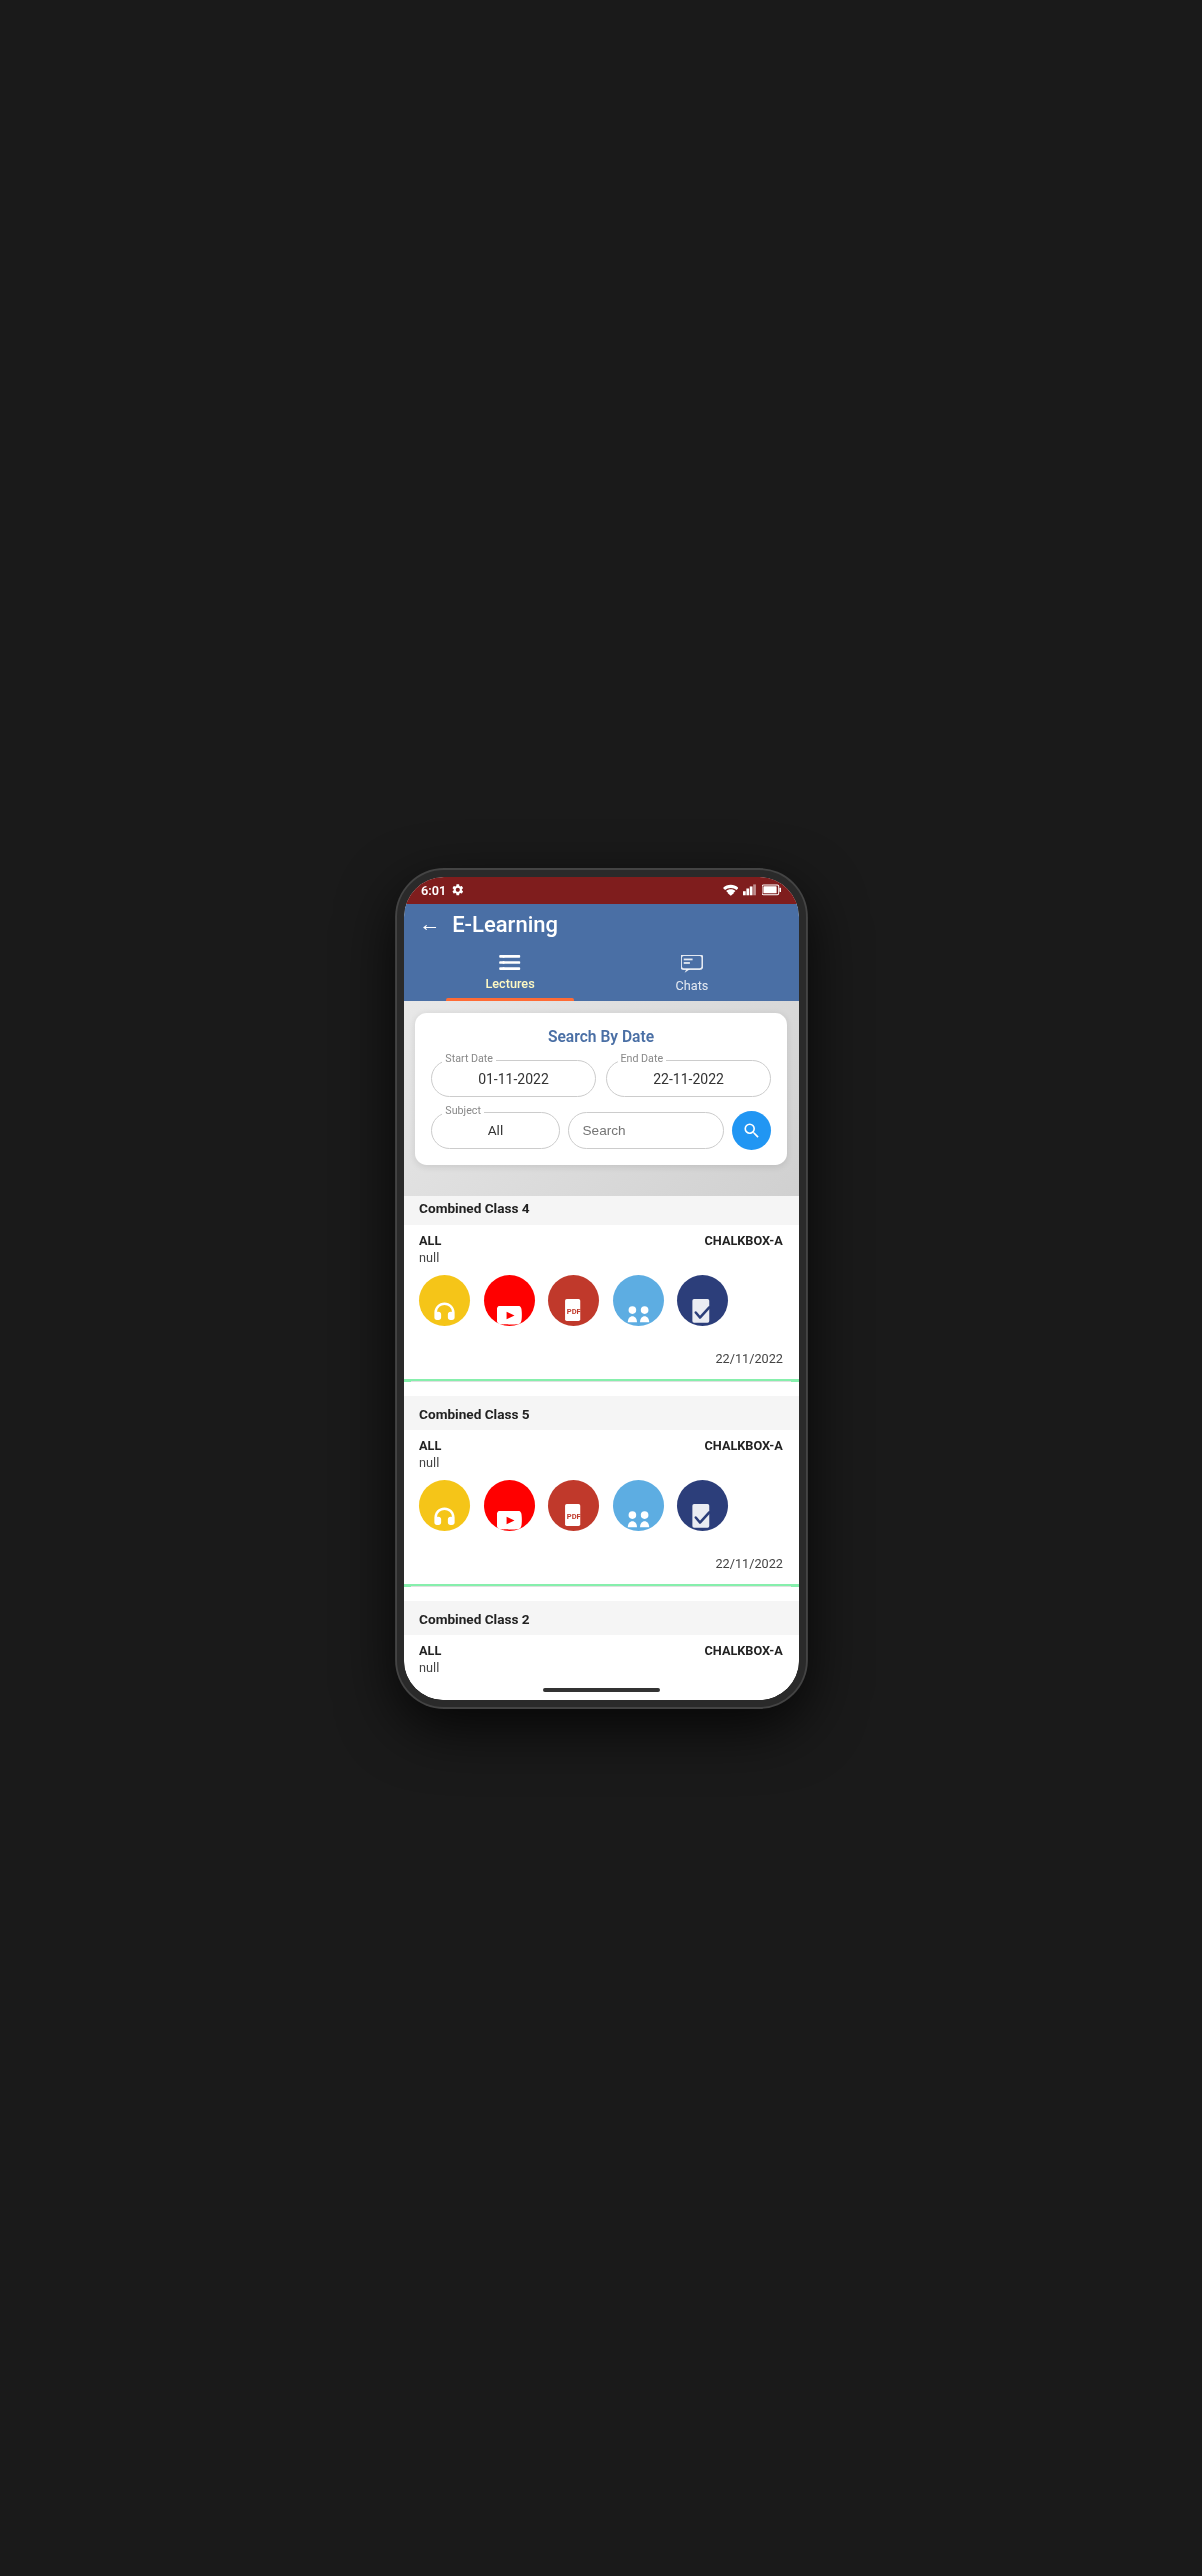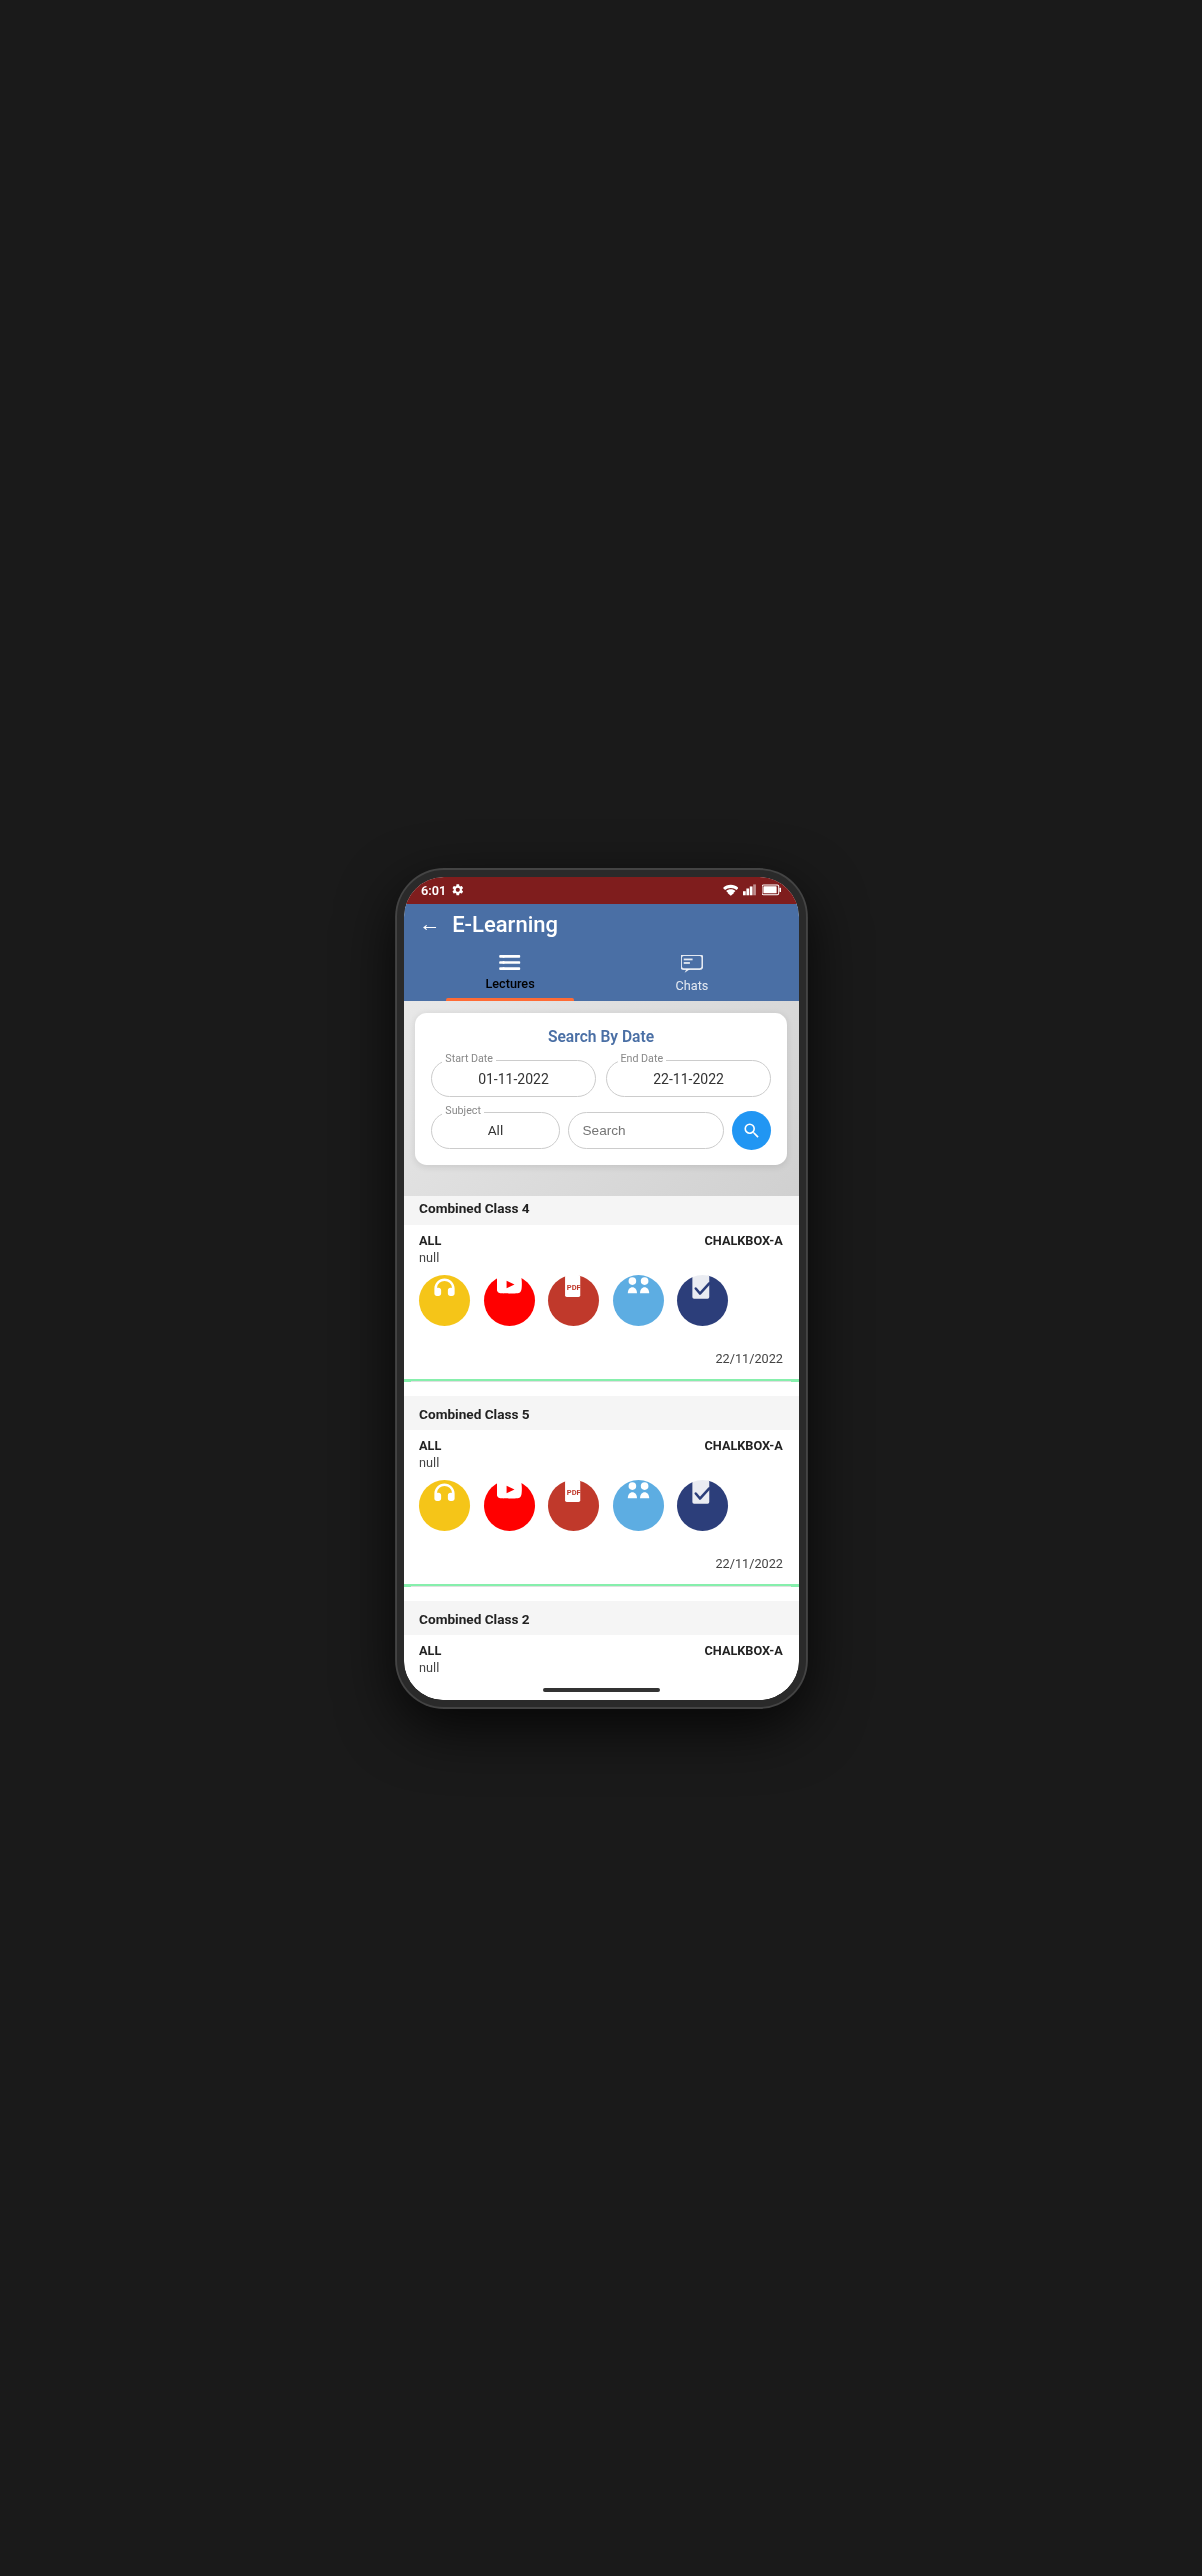--- a/index.html
+++ b/index.html
@@ -109,21 +109,21 @@
     .tab-icon {
       margin-bottom: 3.9px;
     }
 
     .tab-label {
       color: rgba(255,255,255,0.85);
       font-size: 12.7px;
     }
 
     .tab.active .tab-label {
-      color: #000000;
+      color: #fef9c3;
       font-weight: 500;
     }
 
     .tab-underline {
       position: absolute;
       bottom: 0;
       left: 15%;
       right: 15%;
       height: 2.9px;
       background: #ff6b35;
@@ -315,21 +315,21 @@
       gap: 13.6px;
       align-items: center;
       margin-top: 9.7px;
     }
 
     .icon-circle {
       width: 51px;
       height: 51px;
       border-radius: 50%;
       display: flex;
-      align-items: flex-start;
+      align-items: flex-end;
       justify-content: center;
       font-size: 21.4px;
       cursor: pointer;
       flex-shrink: 0;
     }
 
     
     .icon-headphone {
       background: #f5a623;
       position: relative;

